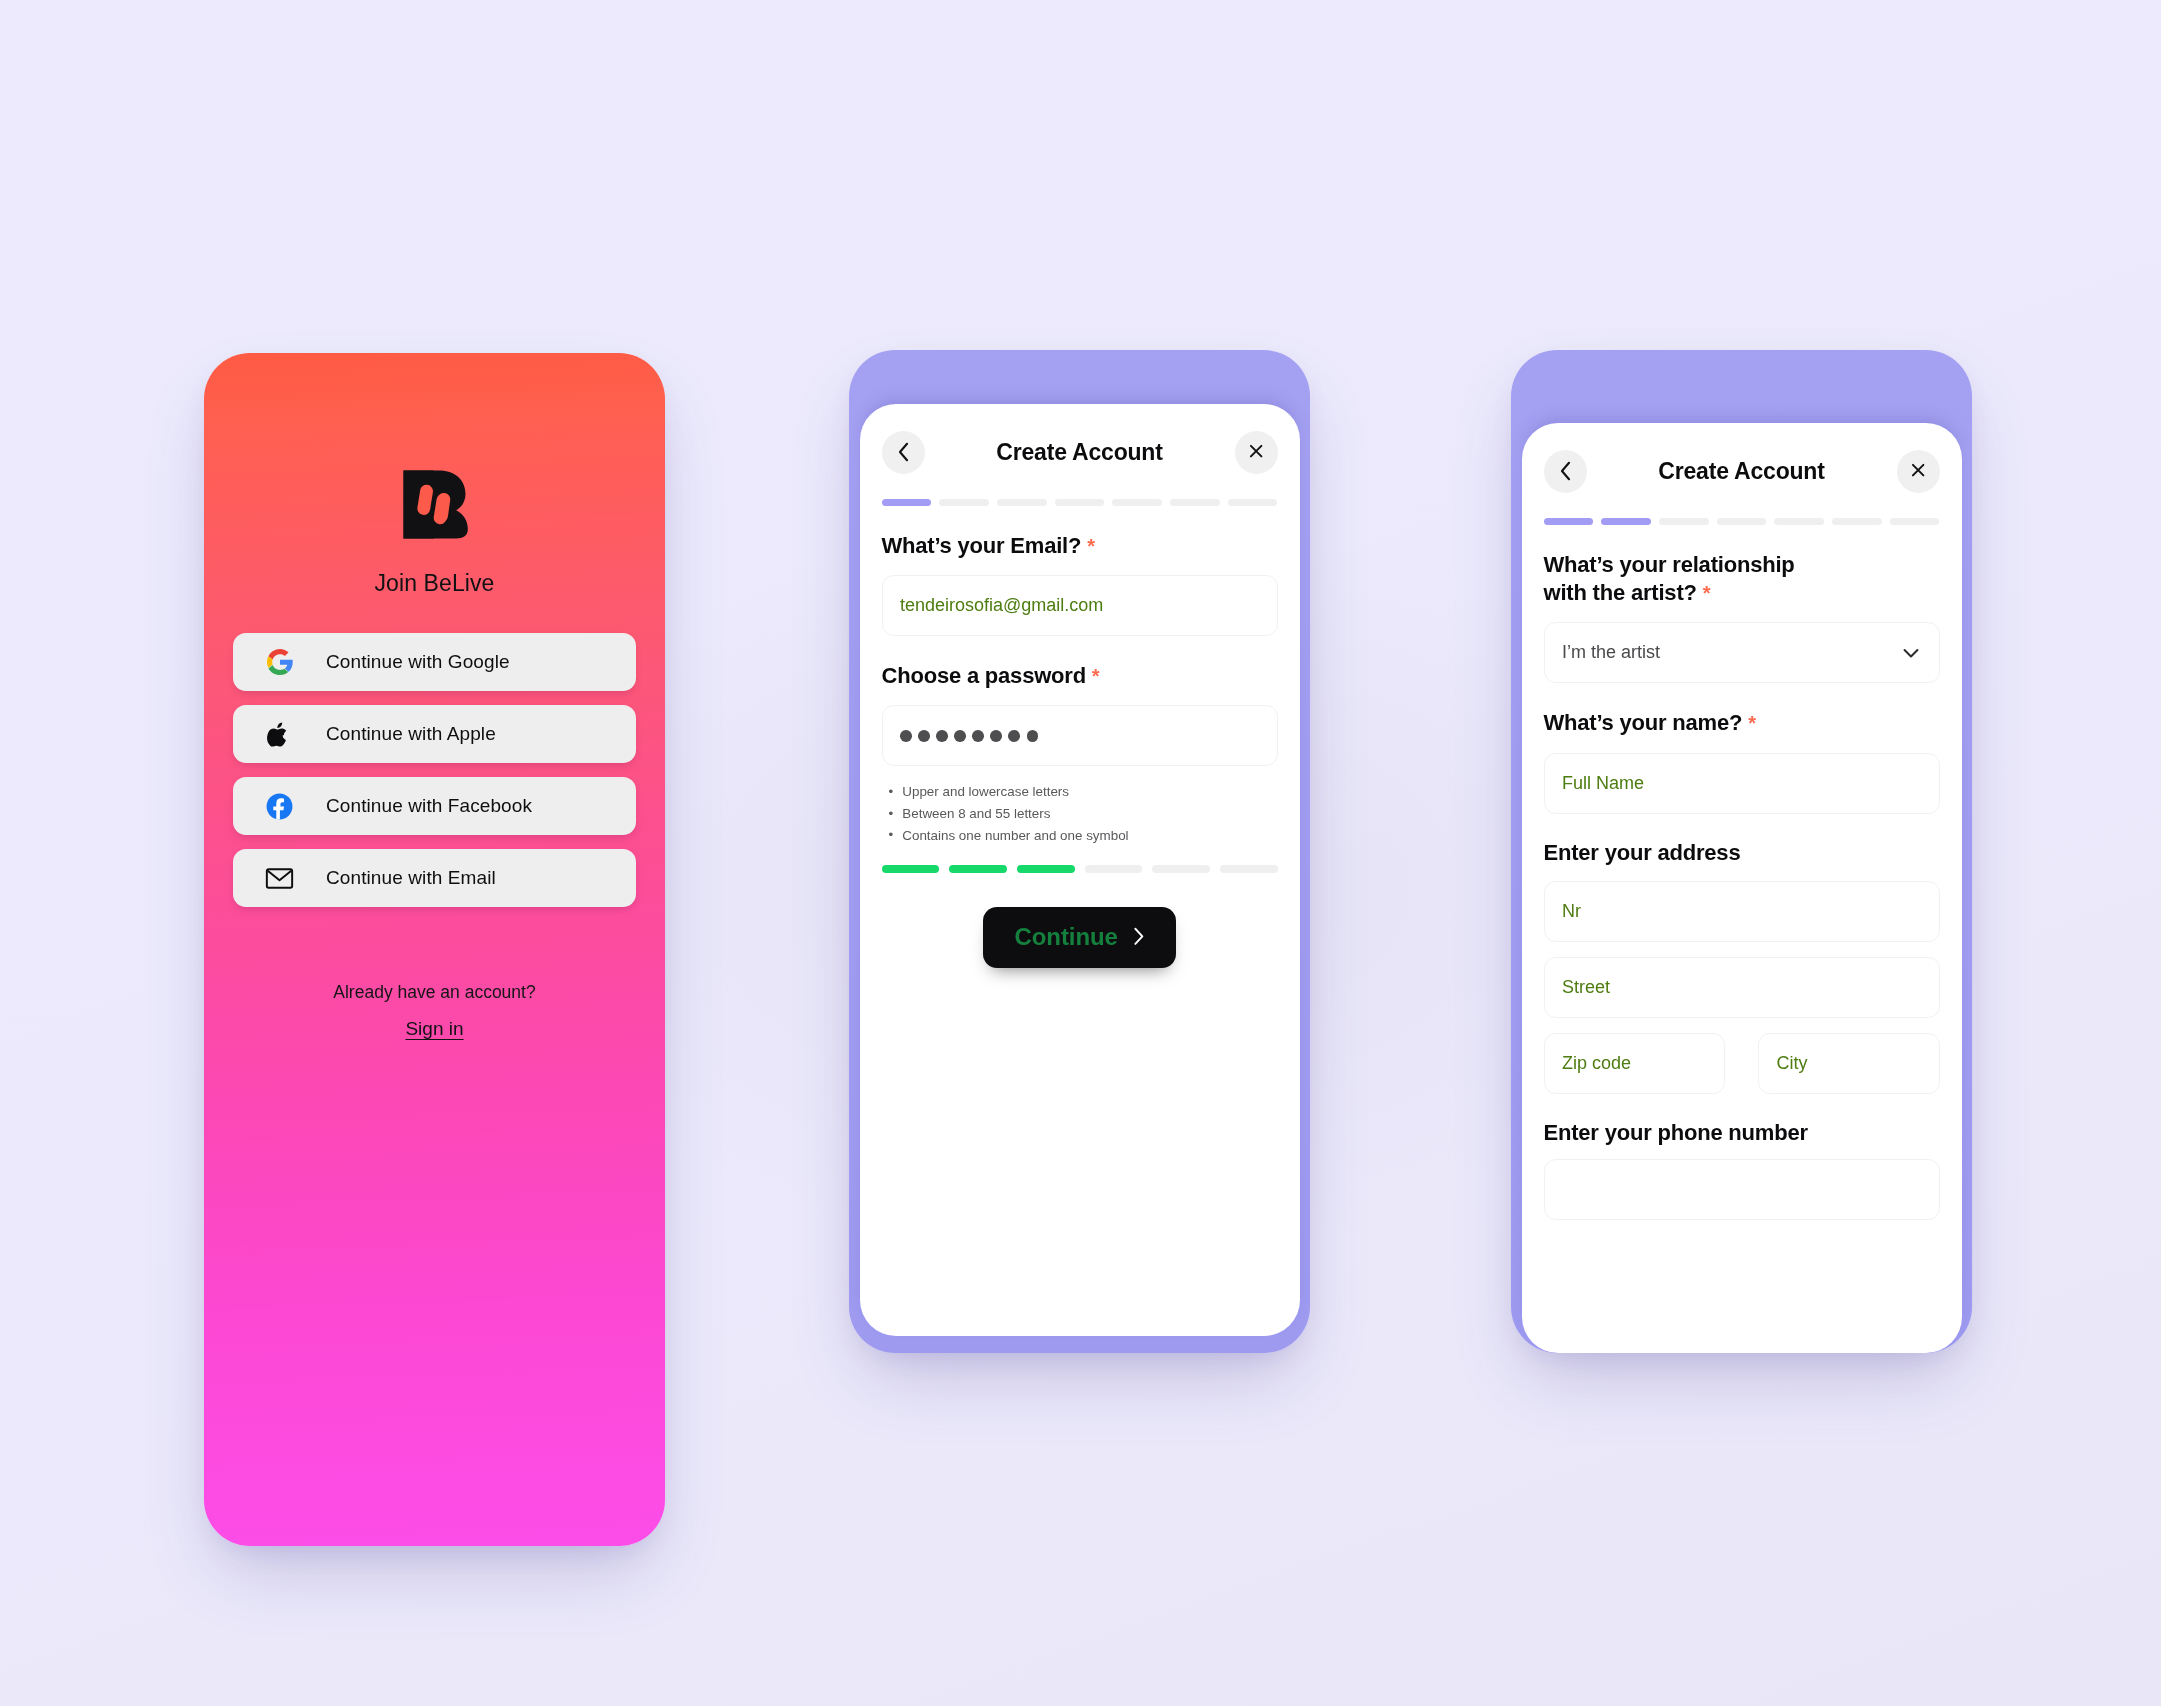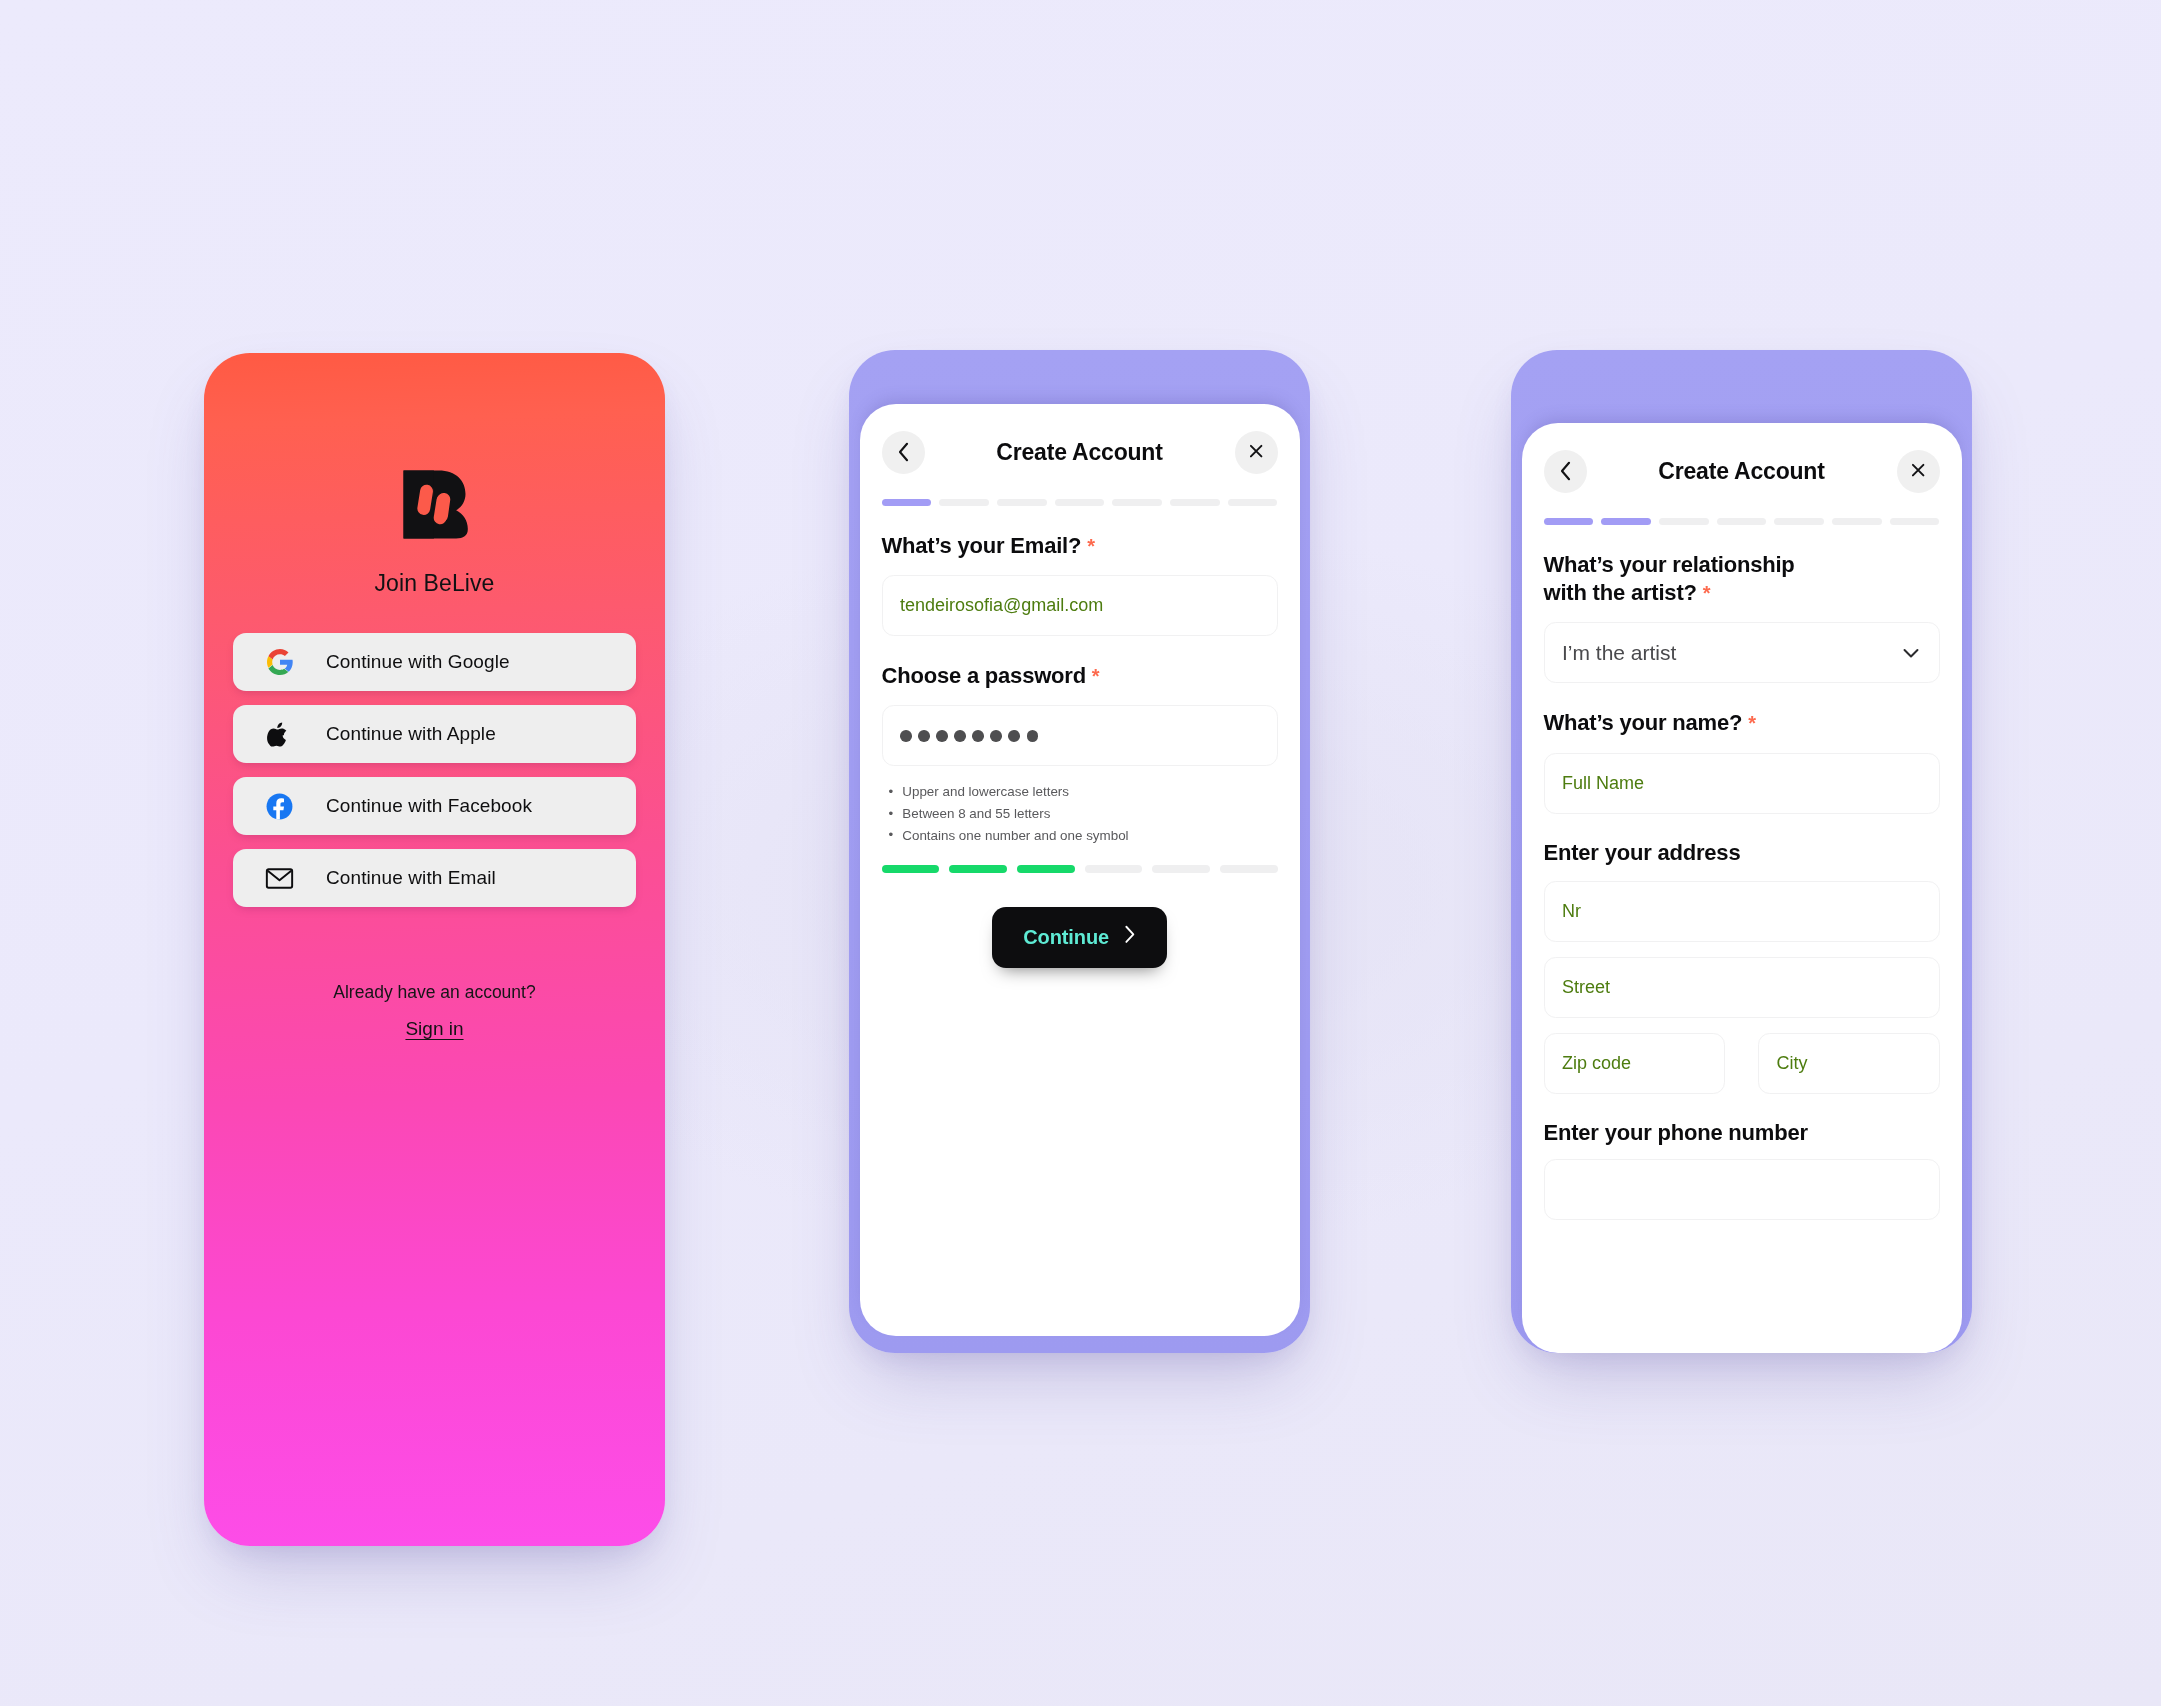--- a/index.html
+++ b/index.html
@@ -138,21 +138,21 @@
     height: 61px;
     border: 1.2px solid #f1f1f2;
     border-radius: 11.7px;
     display: flex; align-items: center;
     padding: 0 17.5px;
     background: #fff;
     cursor: text;
   }
   .field .ph { font-size: 18px; color: #4d7c0f; font-weight: 400; }
   .field.select { justify-content: space-between; cursor: pointer; }
-  .field .val { font-size: 21px; color: #4a4a4d; font-weight: 400; }
+  .field .val { font-size: 18px; color: #4a4a4d; font-weight: 400; }
 
   .pw-dots { display: flex; gap: 6.4px; align-items: center; }
   .pw-dots i {
     width: 11.7px; height: 11.7px; border-radius: 50%; background: #4e4e50;
     display: block;
   }
 
   .rules {
     margin-top: 15px; padding-left: 5.8px;
     list-style: none;
@@ -165,25 +165,25 @@
     content: "•"; position: absolute; left: 1.2px; top: -0.6px;
     color: #59595c; font-size: 13.4px;
   }
 
   .strength { margin-top: 18.7px; display: flex; gap: 10px; }
   .strength span { height: 7.6px; flex: 1; border-radius: 4.7px; background: #efeff0; }
   .strength span.good { background: #16d96a; }
 
   .continue-wrap { margin-top: 34px; display: flex; justify-content: center; }
   .continue-btn {
-    background: #0d0d0f; color: #5eead4;
+    background: #0d0d0f; color: #15803d;
     height: 61px; padding: 0 31.5px;
     border-radius: 14px; border: none;
     display: flex; align-items: center; gap: 15px;
-    font-size: 20px; font-weight: 700;
+    font-size: 24px; font-weight: 700;
     font-family: "Liberation Sans", sans-serif;
     letter-spacing: -0.1px;
     cursor: pointer;
     box-shadow: 0 9.3px 17.5px -8.2px rgba(0,0,0,.5);
   }
 
   .sect-head {
     margin-top: 26px;
     font-size: 22px; font-weight: 700; color: #0c0c0e; letter-spacing: -0.2px;
   }

